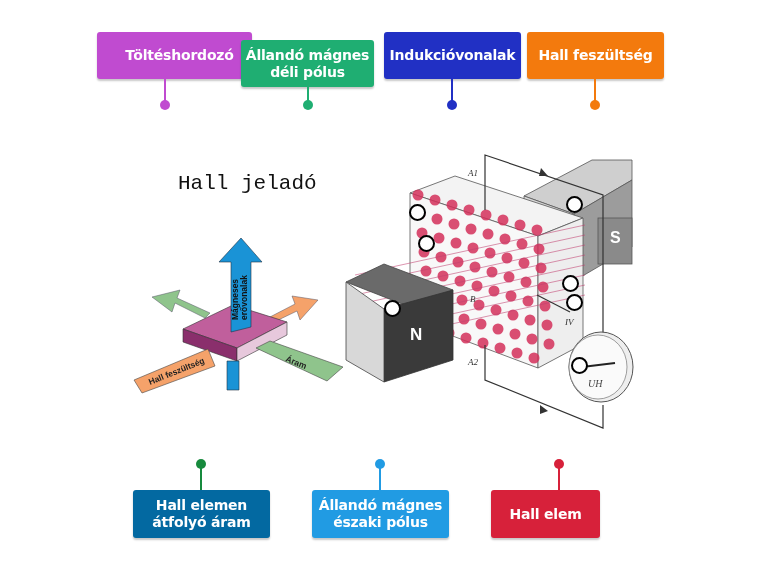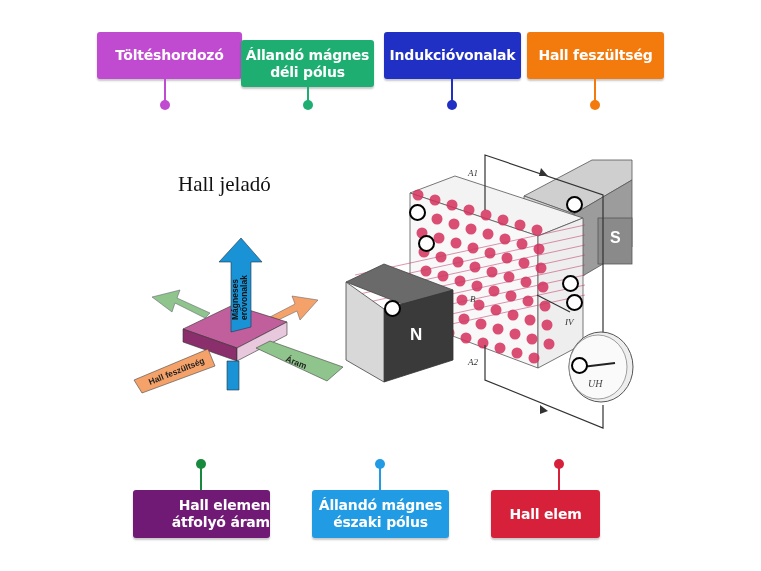--- a/index.html
+++ b/index.html
@@ -9,33 +9,33 @@
     position: absolute; border-radius: 3px; color: #fff; font-weight: bold;
     font-size: 14px; line-height: 17px; text-align: center;
     display: flex; align-items: center; justify-content: center;
     box-shadow: 0 2px 2px rgba(0,0,0,0.22); cursor: grab; letter-spacing: -0.2px;
   }
   .stem { position: absolute; width: 2px; }
   .pin { position: absolute; width: 10px; height: 10px; border-radius: 50%; }
 
   .title {
     position: absolute; left: 178px; top: 172px; font-size: 21px;
-    font-family: Liberation Serif, serif; color: #111;
+    font-family: Liberation Mono, monospace; color: #111;
   }
 
   .hotspot {
     position: absolute; width: 13px; height: 13px; border: 2.5px solid #000;
     border-radius: 50%; background: #fff; cursor: pointer;
   }
   svg { position: absolute; left: 0; top: 0; }
 </style>
 </head>
 <body>
 
-<div class="label-box" style="left: 97px; top: 32px; width: 145px; height: 47px; background: rgb(192, 75, 208);" id="tl0">Töltéshordozó</div>
+<div class="label-box" style="left: 97px; top: 32px; width: 145px; height: 47px; background: rgb(192, 75, 208); padding-left: 10px;" id="tl0">Töltéshordozó</div>
 <div class="stem" style="left: 164px; top: 79px; height: 22px; background: rgb(192, 75, 208);" id="ts0"></div>
 <div class="pin" style="left: 160px; top: 100px; background: rgb(192, 75, 208);" id="tp0"></div>
 
 <div class="label-box" style="left: 241px; top: 40px; width: 133px; height: 47px; background: rgb(31, 174, 114);" id="tl1">Állandó mágnes déli pólus</div>
 <div class="stem" style="left: 307px; top: 79px; height: 22px; background: rgb(31, 174, 114);" id="ts1"></div>
 <div class="pin" style="left: 303px; top: 100px; background: rgb(31, 174, 114);" id="tp1"></div>
 
 <div class="label-box" style="left: 384px; top: 32px; width: 137px; height: 47px; background: rgb(33, 48, 196);" id="tl2">Indukcióvonalak</div>
 <div class="stem" style="left: 451px; top: 79px; height: 22px; background: rgb(33, 48, 196);" id="ts2"></div>
 <div class="pin" style="left: 447px; top: 100px; background: rgb(33, 48, 196);" id="tp2"></div>
@@ -176,21 +176,21 @@
 <div class="hotspot" style="left:409px;top:204px;"></div>
 <div class="hotspot" style="left:418px;top:235px;"></div>
 <div class="hotspot" style="left:566px;top:196px;"></div>
 <div class="hotspot" style="left:562px;top:275px;"></div>
 <div class="hotspot" style="left:566px;top:294px;"></div>
 <div class="hotspot" style="left:384px;top:300px;"></div>
 <div class="hotspot" style="left:571px;top:357px;"></div>
 
 <div class="pin" style="left: 196px; top: 459px; background: rgb(23, 138, 61);" id="bp0"></div>
 <div class="stem" style="left: 200px; top: 468px; height: 22px; background: rgb(23, 138, 61);" id="bs0"></div>
-<div class="label-box" style="left: 133px; top: 490px; width: 137px; height: 48px; background: #701a75; text-align: right;" id="bl0">Hall elemen átfolyó áram</div>
+<div class="label-box" style="left: 133px; top: 490px; width: 137px; height: 48px; background: #0369a1;" id="bl0">Hall elemen átfolyó áram</div>
 
 <div class="pin" style="left: 375px; top: 459px; background: rgb(33, 155, 227);" id="bp1"></div>
 <div class="stem" style="left: 379px; top: 468px; height: 22px; background: rgb(33, 155, 227);" id="bs1"></div>
 <div class="label-box" style="left: 312px; top: 490px; width: 137px; height: 48px; background: rgb(33, 155, 227); text-align: center;" id="bl1">Állandó mágnes északi pólus</div>
 
 <div class="pin" style="left: 554px; top: 459px; background: rgb(215, 33, 58);" id="bp2"></div>
 <div class="stem" style="left: 558px; top: 468px; height: 22px; background: rgb(215, 33, 58);" id="bs2"></div>
 <div class="label-box" style="left: 491px; top: 490px; width: 109px; height: 48px; background: rgb(215, 33, 58);" id="bl2">Hall elem</div>
 
 </body></html>

